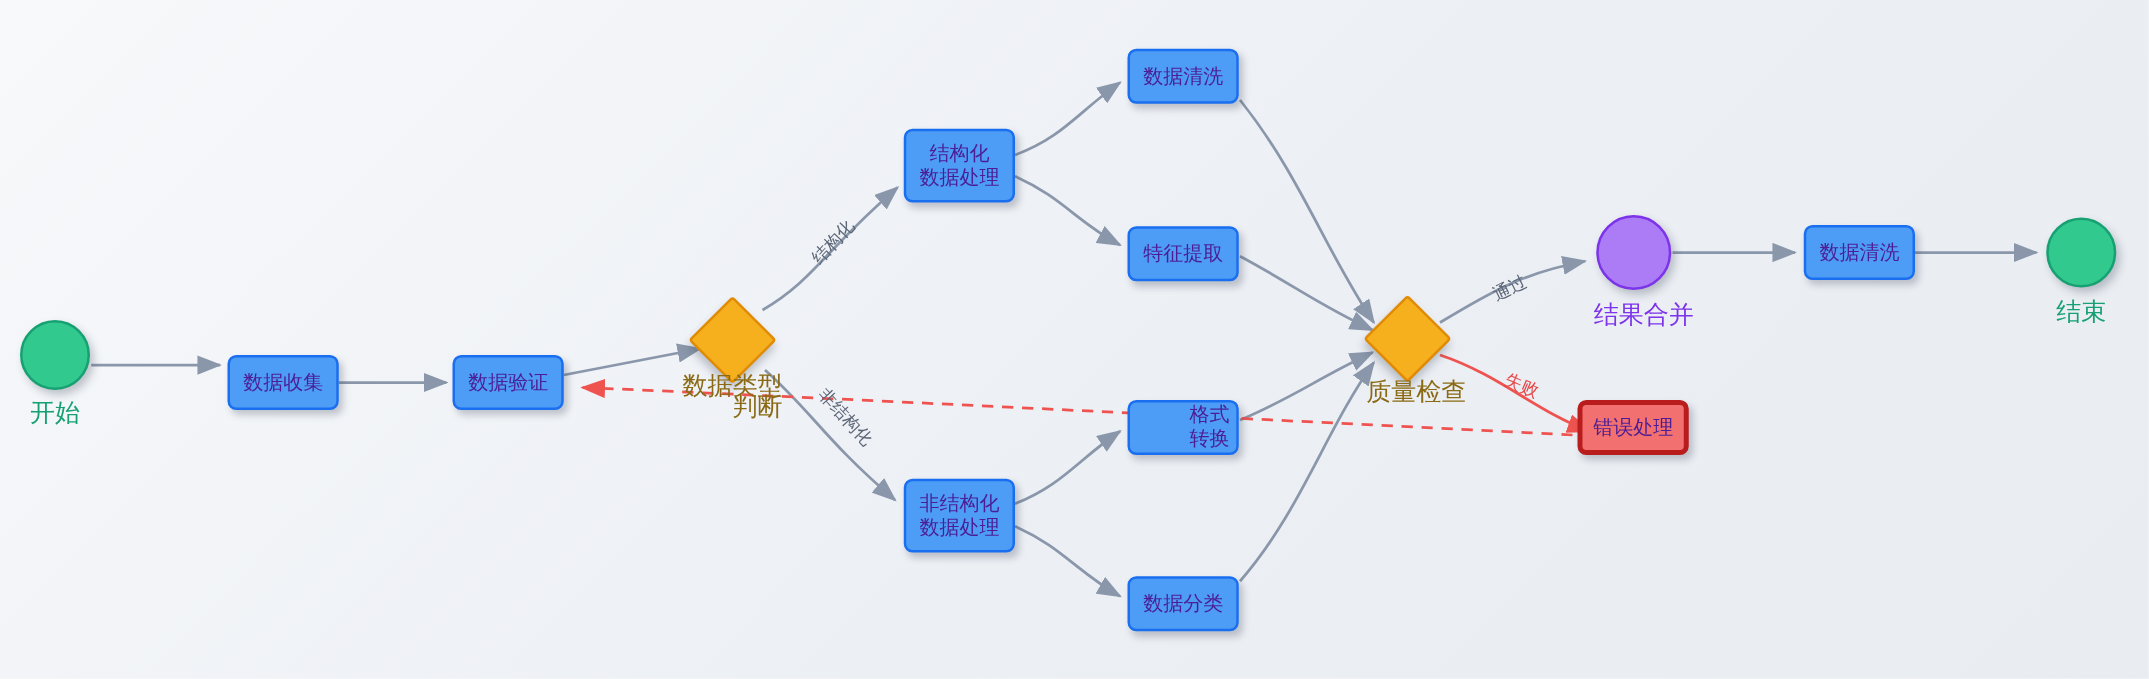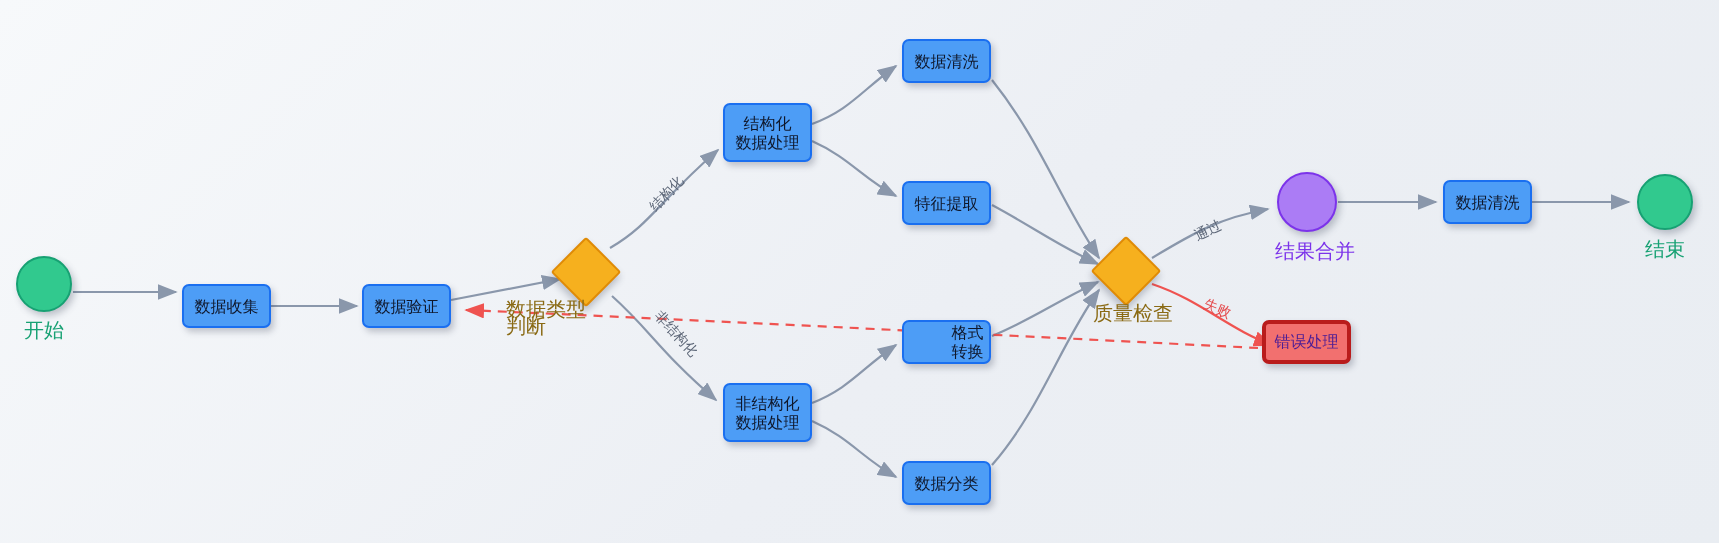--- a/index.html
+++ b/index.html
@@ -12,21 +12,21 @@
   }
   #canvas{position:absolute;left:0;top:0;width:1719px;height:543px;}
   svg.edges{position:absolute;left:0;top:0;width:1719px;height:543px;pointer-events:none;}
 
   .node{position:absolute;box-sizing:border-box;display:flex;align-items:center;justify-content:center;text-align:center;}
 
   .proc{
     background:#4d9df6;
     border:2px solid #1a6ff0;
     border-radius:7px;
-    color:#0f172a;
+    color:#4c1d95;
     font-size:16px;
     line-height:19px;
     box-shadow:3px 4px 6px rgba(60,70,90,0.28);
   }
   .proc span{display:block;}
 
   .term{
     border-radius:50%;
     background:#31c98e;
     border:2px solid #17a173;
@@ -110,21 +110,21 @@
 
   <div class="node proc" style="left:182px;top:284px;width:89px;height:44px;">
     <span>数据收集</span>
   </div>
 
   <div class="node proc" style="left:362px;top:284px;width:89px;height:44px;">
     <span>数据验证</span>
   </div>
 
   <div class="node diamond" style="left:561px;top:247px;width:50px;height:50px;"></div>
-  <div class="extlabel lbl-orange" style="left:506px;top:301px;text-align:left;width:120px;line-height:17px;">
+  <div class="extlabel lbl-orange" style="left:506px;top:301px;text-align:right;width:120px;line-height:17px;">
     <span style="display:block;">数据类型</span>
     <span style="display:block;">判断</span>
   </div>
 
   <div class="node proc" style="left:723px;top:103px;width:89px;height:59px;flex-direction:column;">
     <span>结构化</span>
     <span>数据处理</span>
   </div>
 
   <div class="node proc" style="left:723px;top:383px;width:89px;height:59px;flex-direction:column;">

